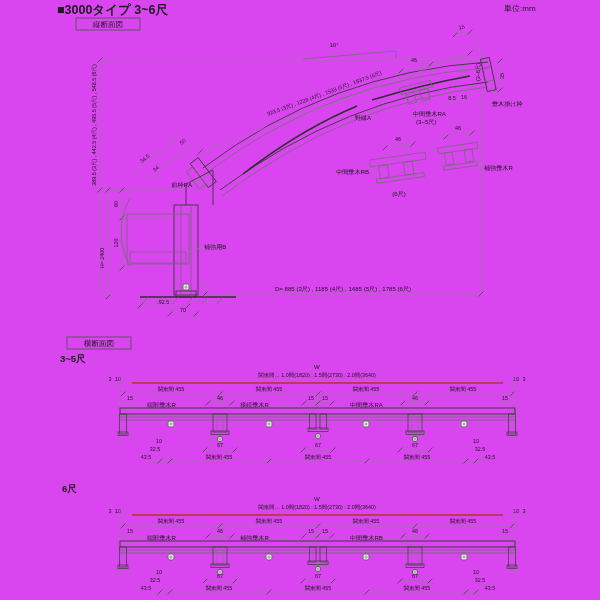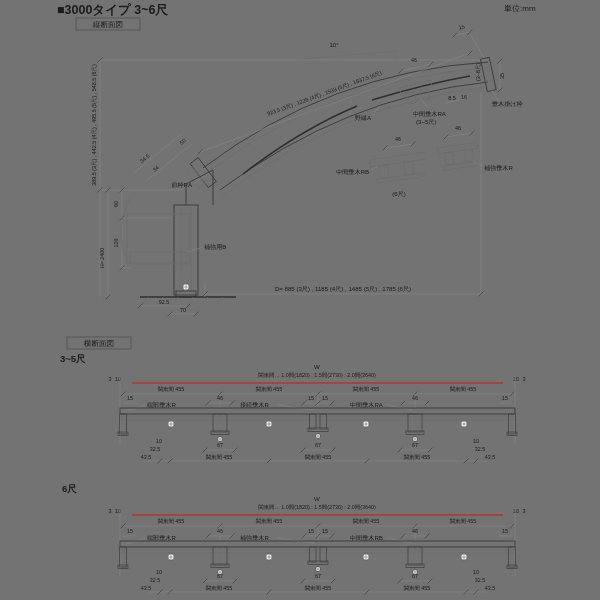--- a/index.html
+++ b/index.html
@@ -1,16 +1,16 @@
 <!DOCTYPE html>
 <html><head>
 <meta charset="utf-8">
 <style>
   html,body{margin:0;padding:0;background:#ffffff;}
-  .page{position:relative;width:600px;height:600px;background:#737373;overflow:hidden;}
+  .page{position:relative;width:600px;height:600px;background:#d946ef;overflow:hidden;}
   svg{position:absolute;left:0;top:0;}
   text{font-family:"Liberation Sans","DejaVu Sans",sans-serif;fill:#1b1b1b;stroke:none;}
   .hd{font-size:12.5px;font-weight:700;}
   .sh{font-size:9.5px;font-weight:700;}
   .bx{font-size:7.6px;}
   .un{font-size:8px;}
   .d5{font-size:5.4px;}
   .d6{font-size:6.1px;}
   .lb{font-size:6.1px;}
   .mid{text-anchor:middle;}

